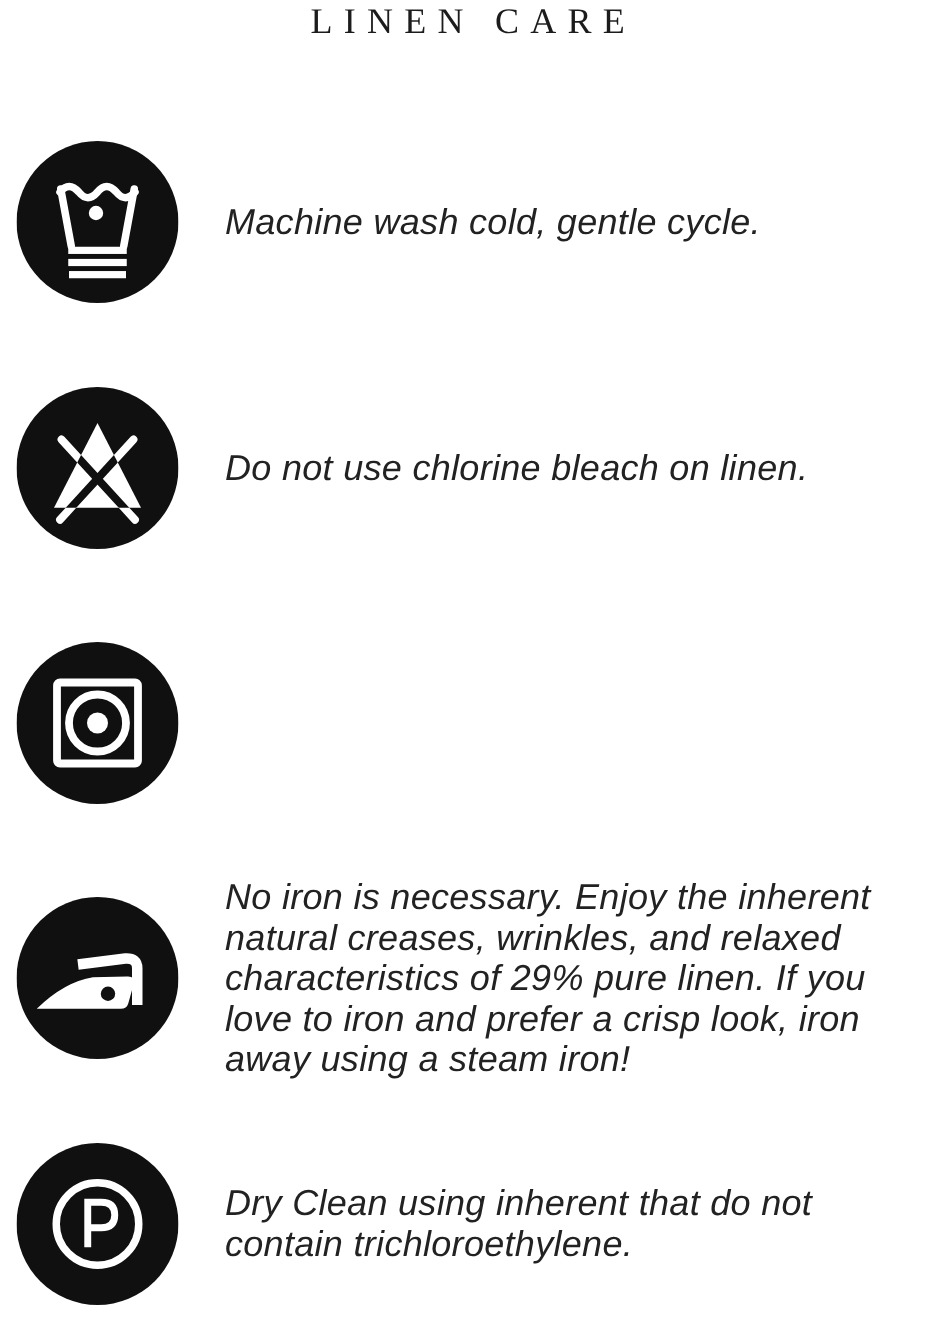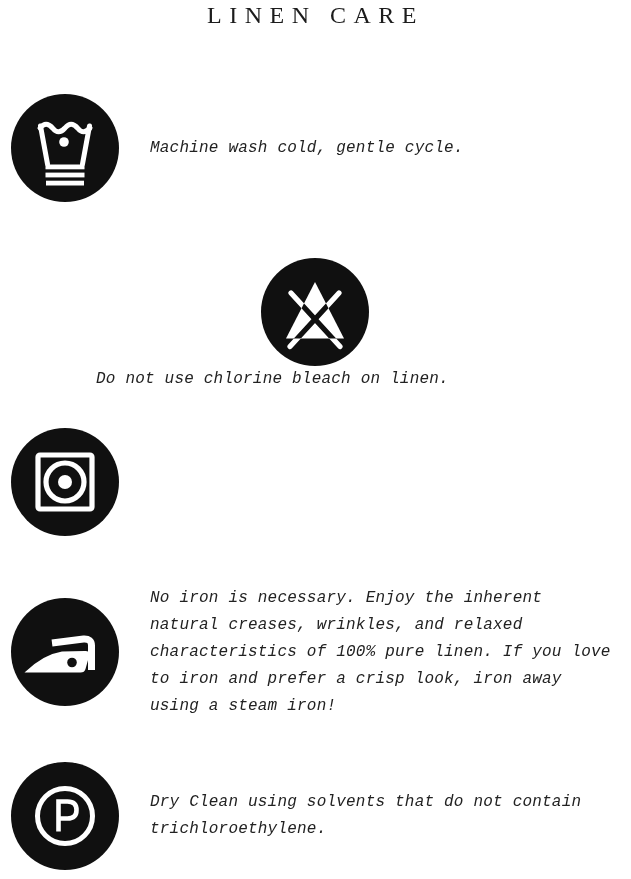--- a/index.html
+++ b/index.html
@@ -39,34 +39,33 @@
     width: 108px;
     height: 108px;
     flex: 0 0 108px;
     display: block;
   }
   .icon svg { display: block; width: 108px; height: 108px; }
   .care-text {
     margin: 0 0 0 31px;
     width: 468px;
     font-style: italic;
-    font-size: 16px;
+    font-size: 24px;
     line-height: 27px;
     letter-spacing: 0.2px;
     color: var(--text, #222222);
-    font-family: Liberation Mono, monospace;
   }
   
   .bg   { fill: var(--icon_bg, #101010); }
   .fg-f { fill: var(--icon_fg, #ffffff); }
   .fg-s { stroke: var(--icon_fg, #ffffff); fill: none; }
   .bg-s { stroke: var(--icon_bg, #101010); fill: none; }
   .bg-f { fill: var(--icon_bg, #101010); }
   .row-1 { top: 94px; }
-  .row-2 { top: 258px; flex-direction: column; }
+  .row-2 { top: 258px; }
   .row-3 { top: 428px; }
   .row-4 { top: 598px; }
   .row-5 { top: 762px; }
 </style>
 </head>
 <body>
 
 <main>
 
   <h1 class="title">LINEN CARE</h1>
@@ -127,27 +126,27 @@
 
   <section class="care-row row-4">
     <span class="icon">
       <svg viewBox="0 0 108 108" xmlns="http://www.w3.org/2000/svg">
         <circle class="bg" cx="54" cy="54" r="54"></circle>
         <path class="fg-s" stroke-width="7" stroke-linecap="butt" d="M41 45 L72.5 41 Q80.5 40.5 80.5 47.5 L80.5 72"></path>
         <path class="fg-f" d="M13.5 74.5 L69.5 74.5 Q73.5 74.5 74.5 71 L78 58.5 Q79.5 52.5 73.5 53 L51 53.5 Q32 56.5 13.5 74.5 Z"></path>
         <circle class="bg-f" cx="61" cy="64.5" r="4.8"></circle>
       </svg>
     </span>
-    <p class="care-text">No iron is necessary. Enjoy the inherent natural creases, wrinkles, and relaxed characteristics of 100% pure linen. If you love to iron and prefer a crisp look, iron away using a steam iron!</p>
+    <p class="care-text">No iron is necessary. Enjoy the inherent natural creases, wrinkles, and relaxed characteristics of 29% pure linen. If you love to iron and prefer a crisp look, iron away using a steam iron!</p>
   </section>
 
   <section class="care-row row-5">
     <span class="icon">
       <svg viewBox="0 0 108 108" xmlns="http://www.w3.org/2000/svg">
         <circle class="bg" cx="54" cy="54" r="54"></circle>
         <circle class="fg-s" stroke-width="5" cx="54" cy="54" r="27.5"></circle>
         <path class="fg-s" stroke-width="4.6" d="M47.5 69.5 L47.5 39.5 L56.5 39.5 Q65.5 39.5 65.5 48 Q65.5 56.5 56.5 56.5 L47.5 56.5"></path>
       </svg>
     </span>
-    <p class="care-text">Dry Clean using solvents that do not contain trichloroethylene.</p>
+    <p class="care-text">Dry Clean using inherent that do not contain trichloroethylene.</p>
   </section>
 
 </main>
 
 </body></html>

